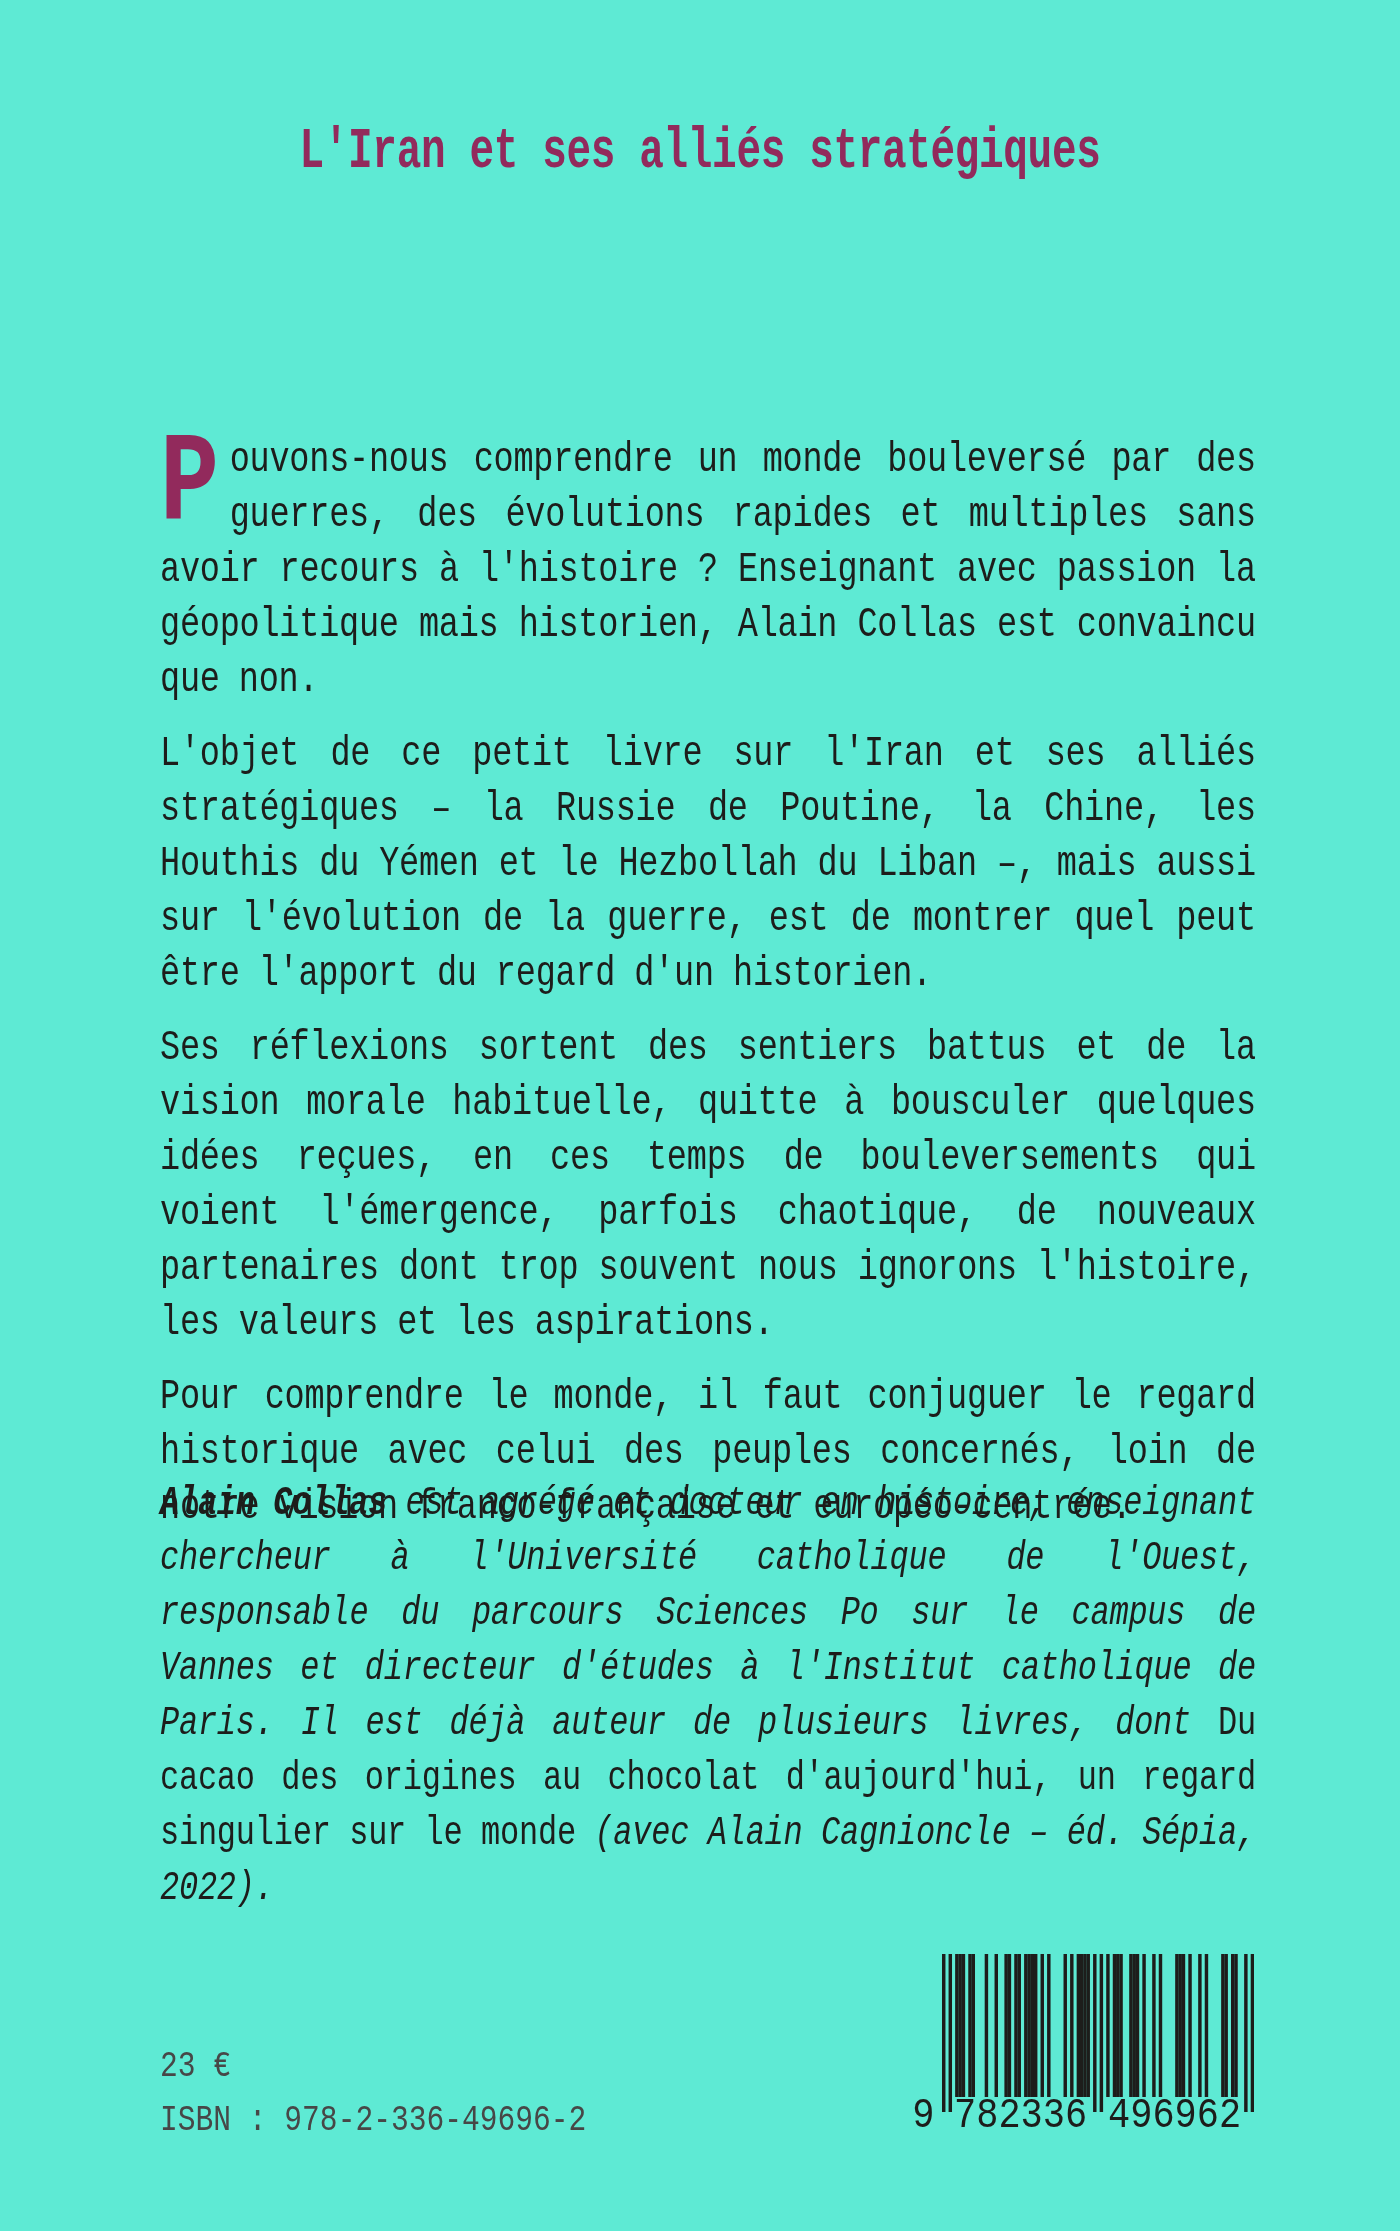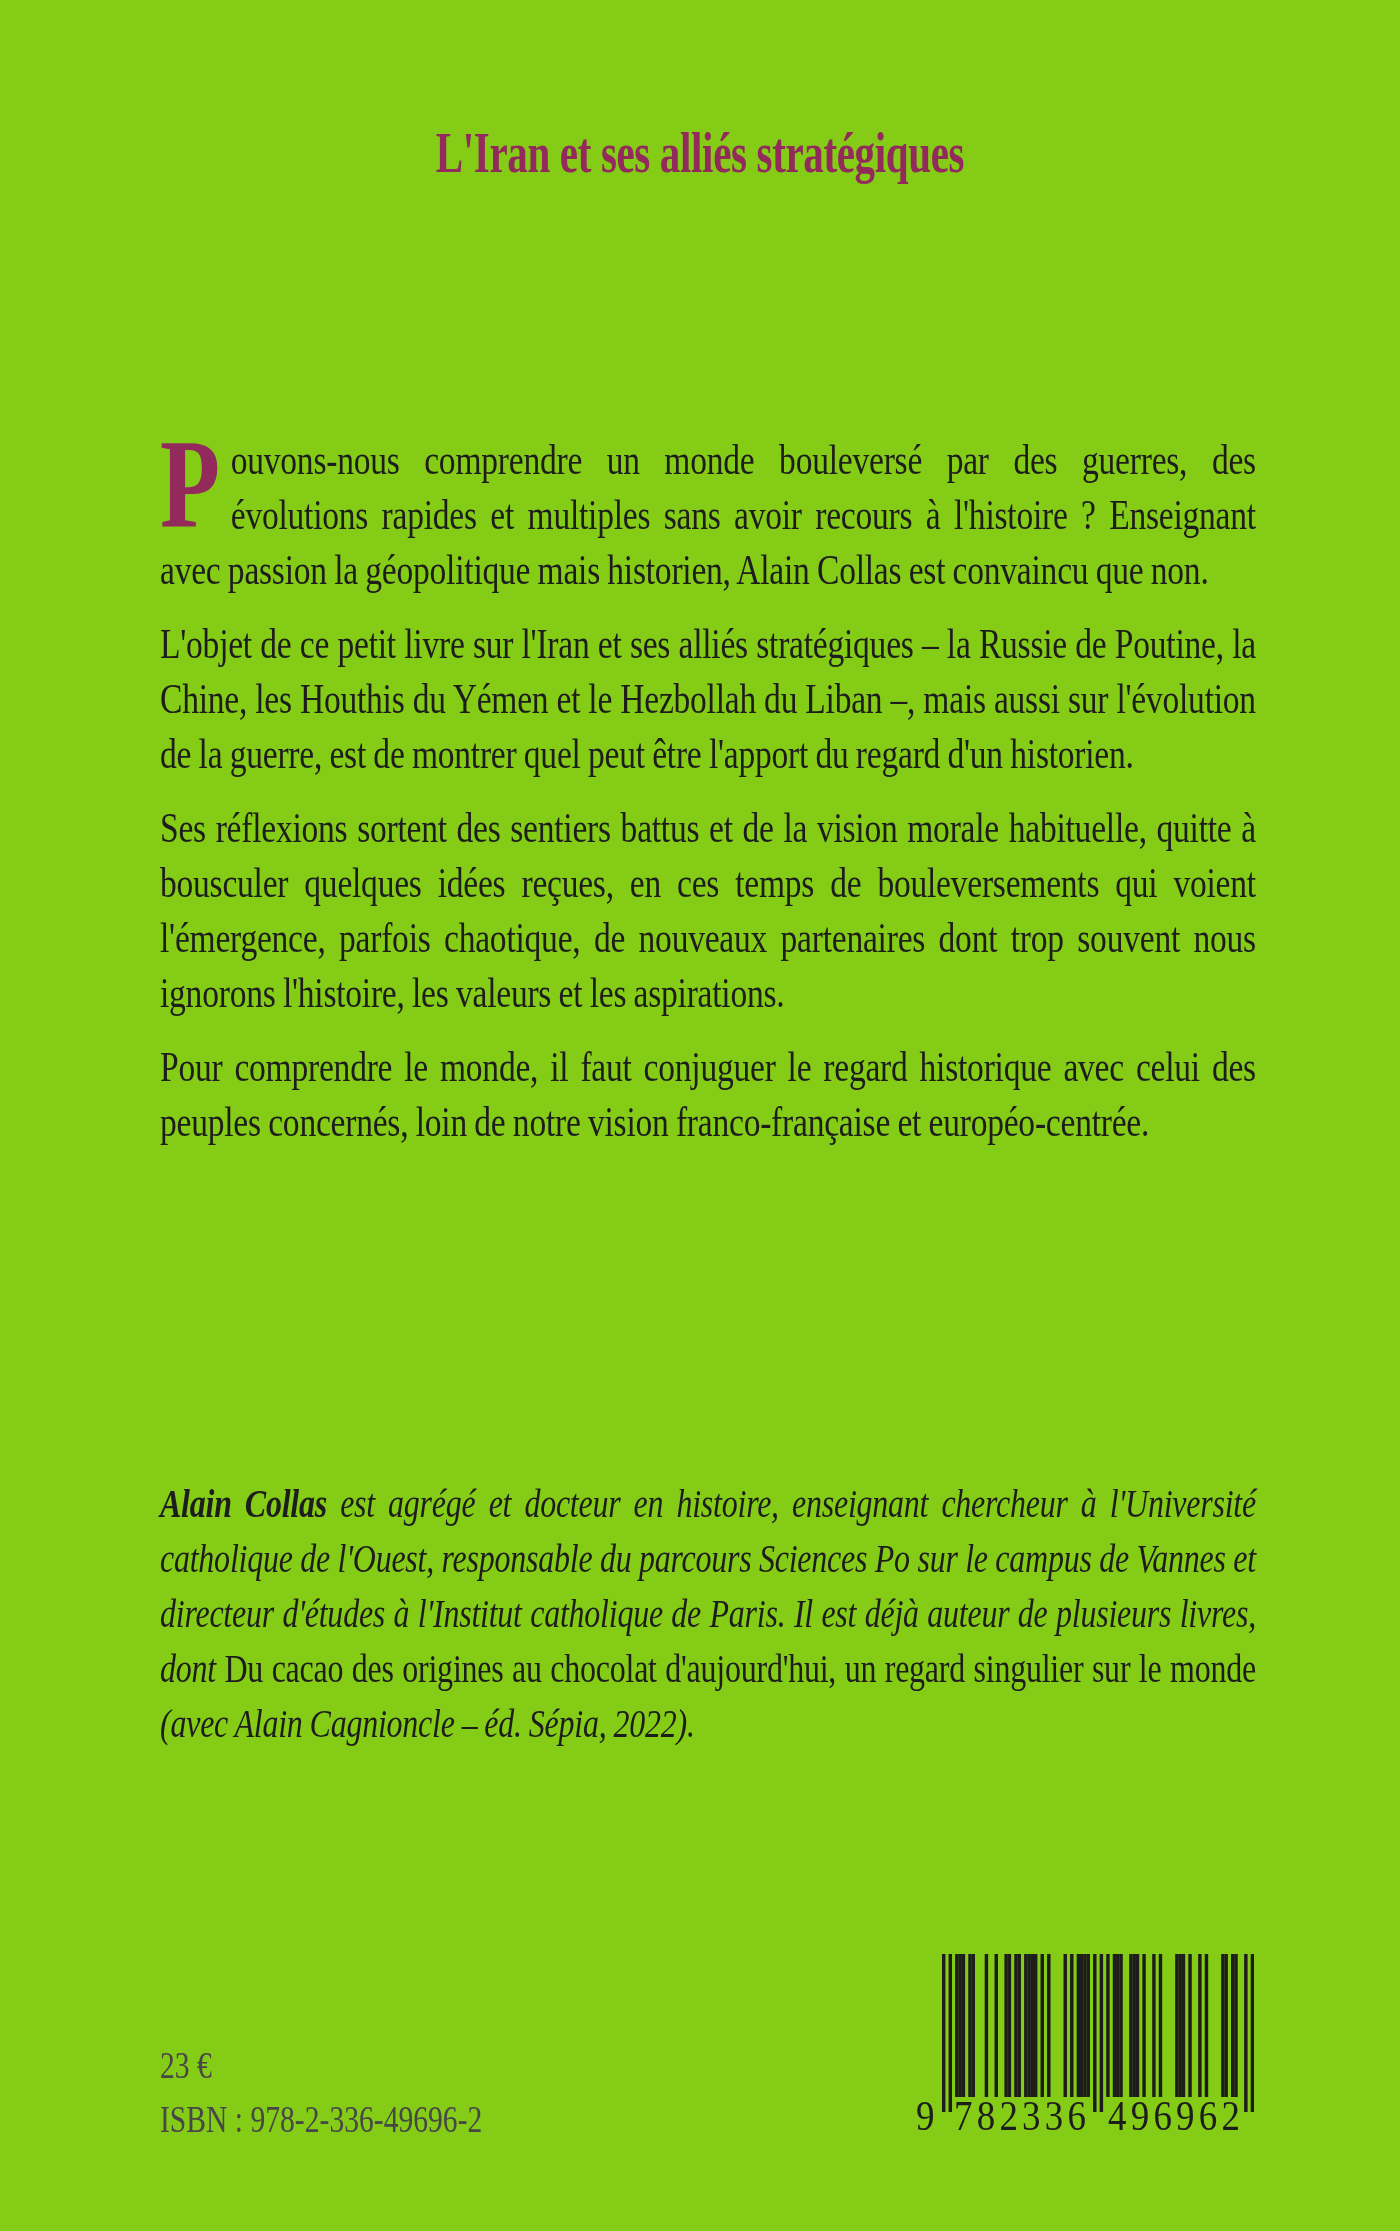--- a/index.html
+++ b/index.html
@@ -1,21 +1,21 @@
 <!DOCTYPE html>
 <html lang="fr"><head>
 <meta charset="utf-8">
 <style>
   html,body { margin:0; padding:0; background:#888; }
   .page {
     position:relative;
     width:1400px; height:2231px;
     margin:0 auto;
-    background:#84cc16;
-    font-family:Liberation Serif, serif;
+    background:#5eead4;
+    font-family:Liberation Mono, monospace;
     color:#1d1d1b;
     overflow:hidden;
   }
 
   
   .title {
     position:absolute;
     top:124px; left:0; width:100%;
     margin:0;
     text-align:center;

